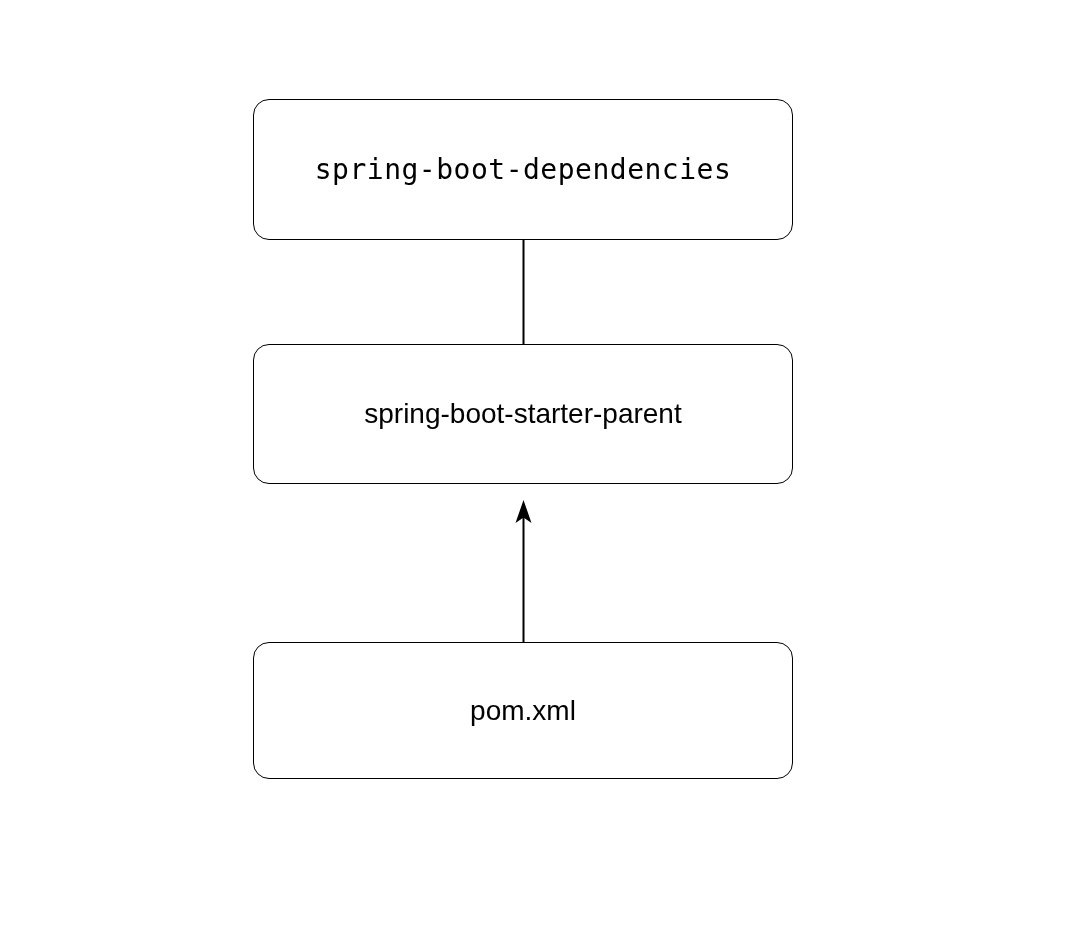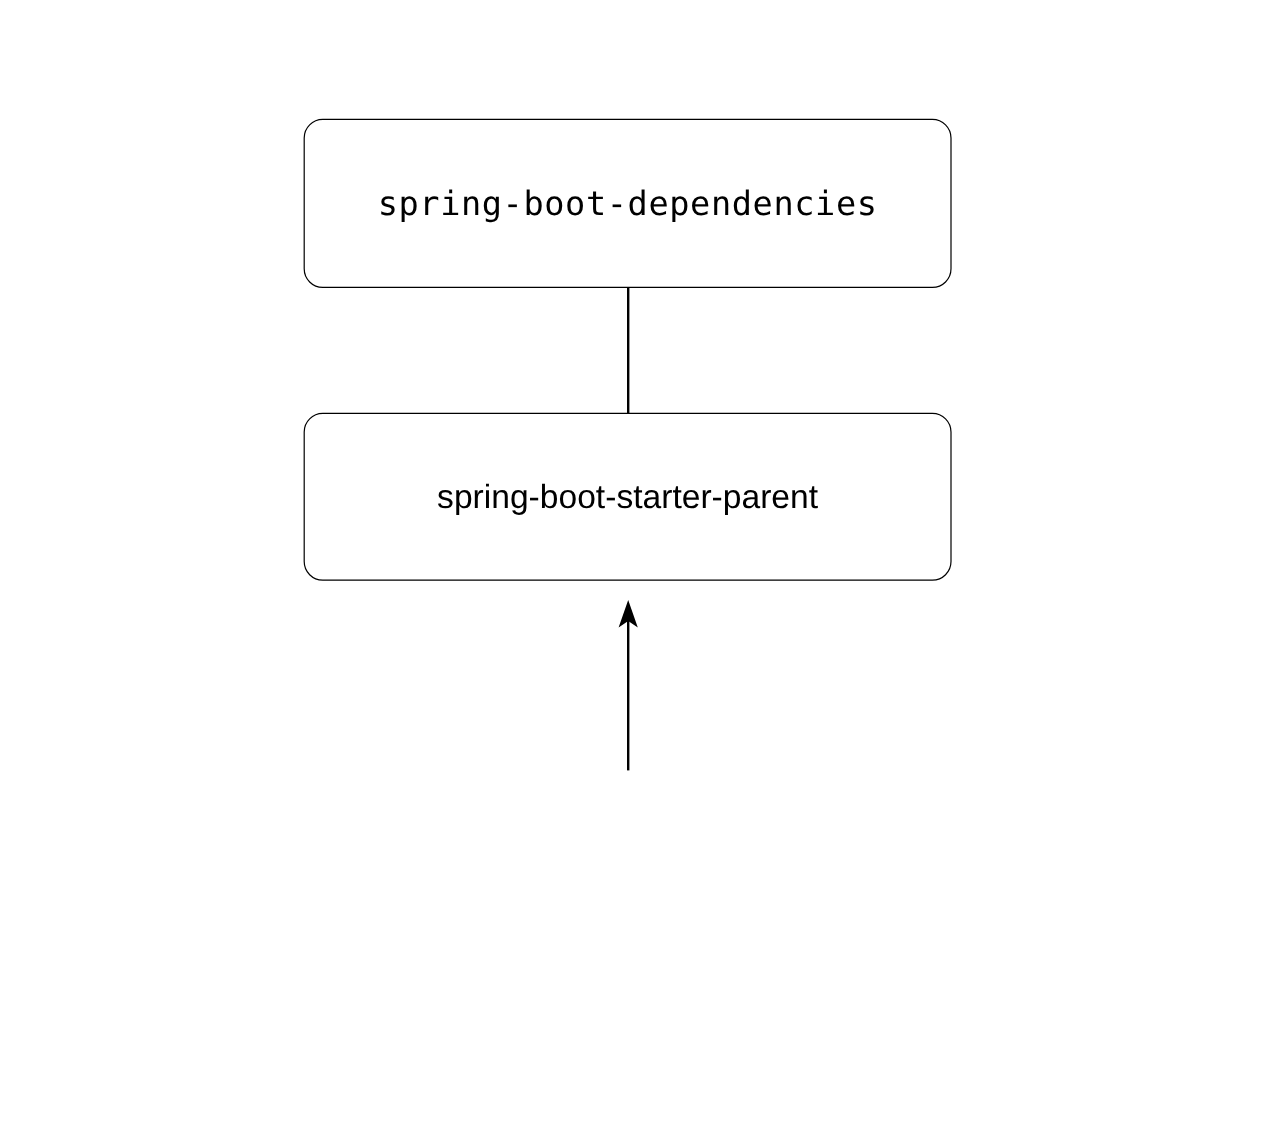--- a/index.html
+++ b/index.html
@@ -64,14 +64,17 @@
   </svg>
 
   <div class="node node-top mono">
     <span>spring-boot-dependencies</span>
   </div>
 
   <div class="node node-middle">
     <span>spring-boot-starter-parent</span>
   </div>
 
+  <div class="node node-bottom">
+    <span>pom.xml</span>
+  </div>
 
 </div>
 
 </body></html>

